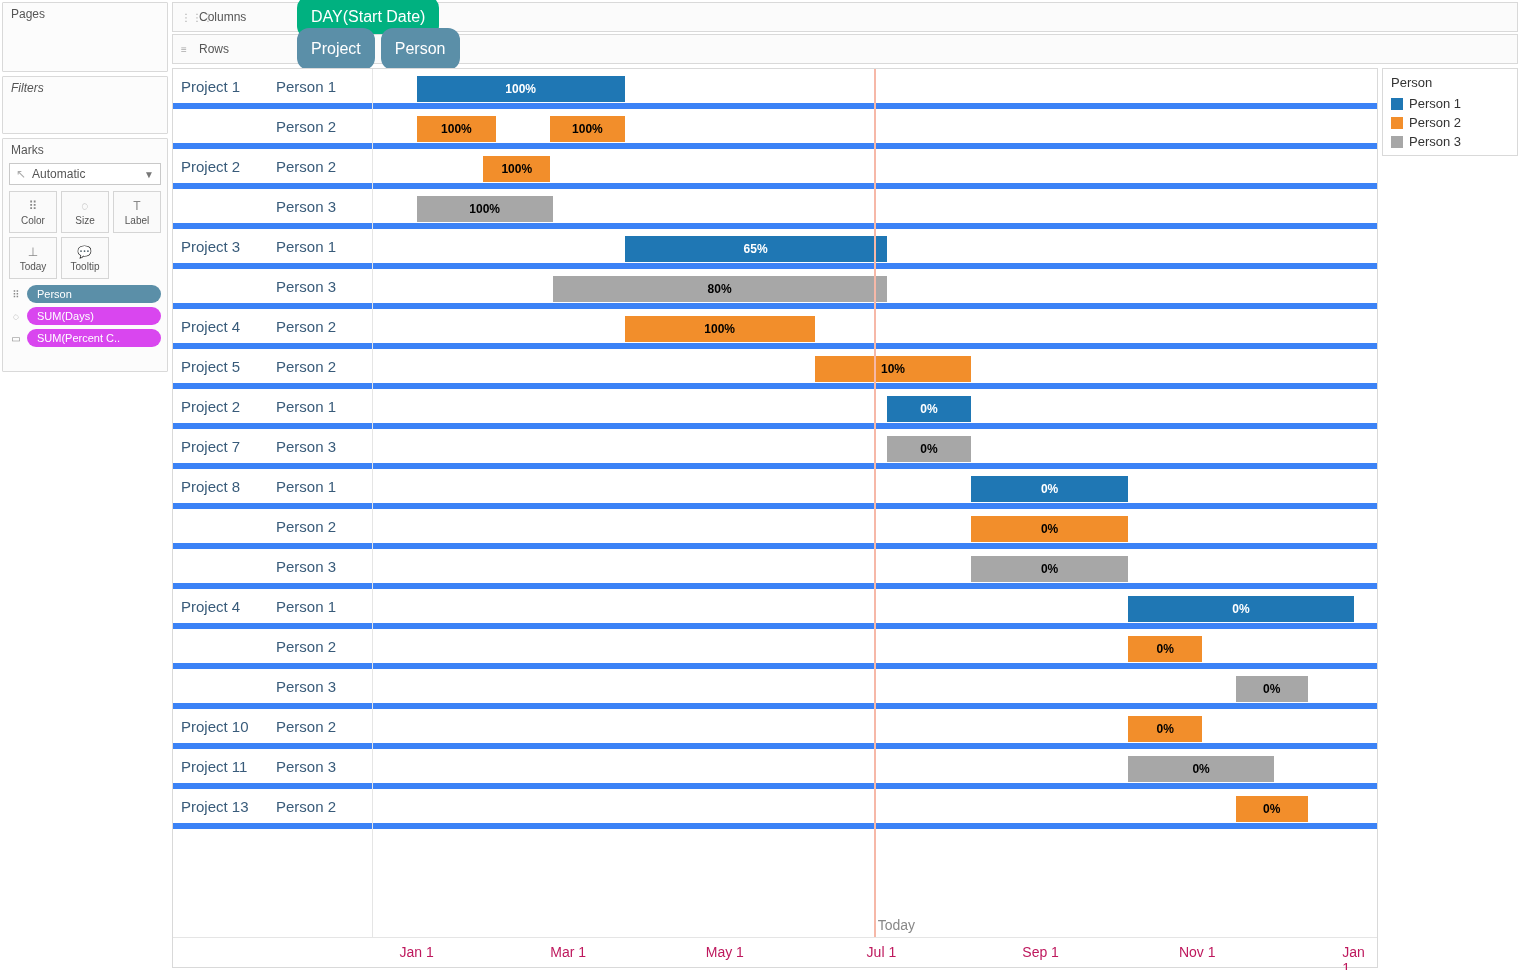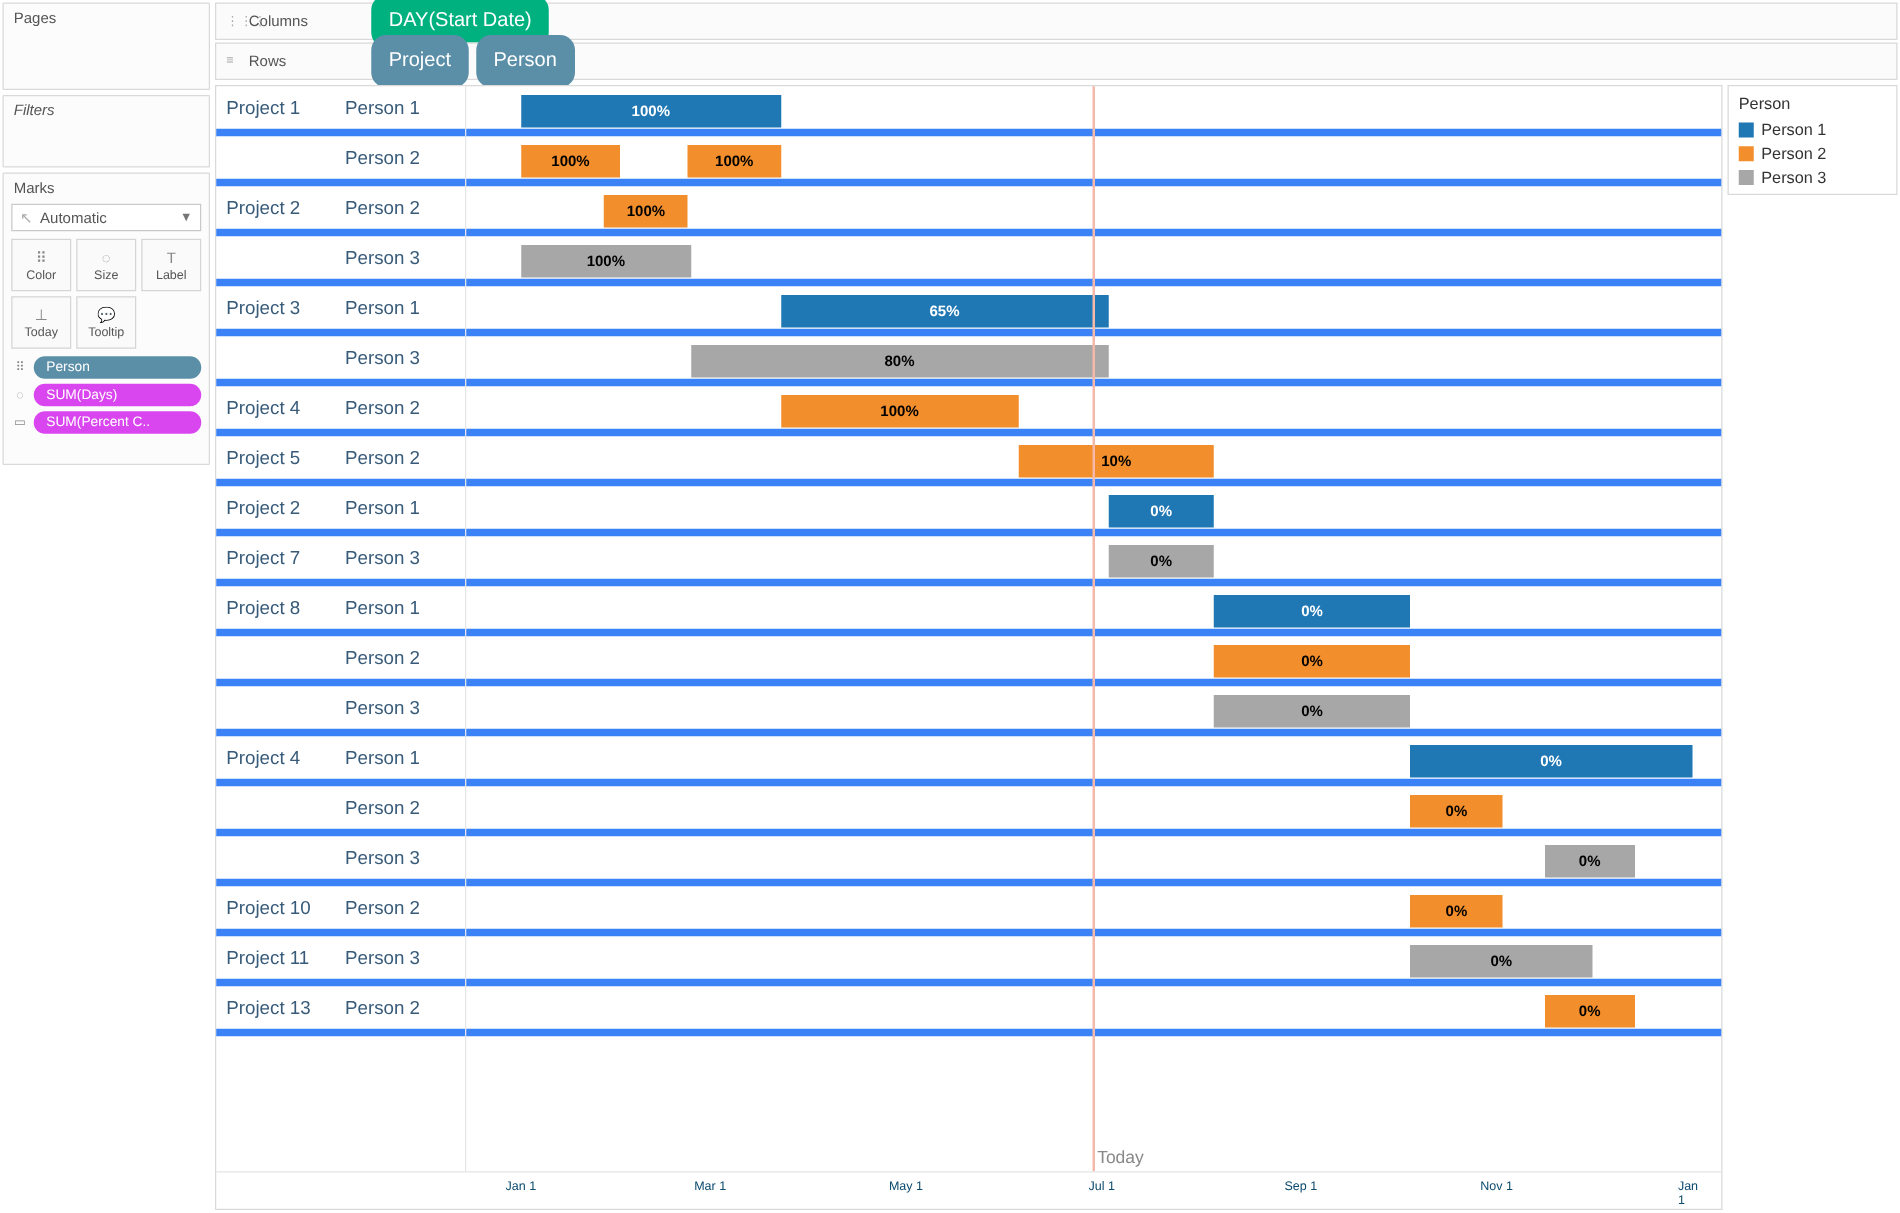--- a/index.html
+++ b/index.html
@@ -93,21 +93,21 @@
   .today-label{
     position:absolute; font-size:14px; color:#888;
     transform:translateX(4px);
   }
   .x-axis{
     height:30px; display:flex; position:relative;
     border-top:1px solid #e5e5e5;
   }
   .x-axis .spacer{ width:200px; flex:0 0 200px;}
   .x-axis .ticks{ flex:1; position:relative;}
-  .tick-label{ position:absolute; top:6px; font-size:10px; color:#0c4a6e; transform:translateX(-50%);}
+  .tick-label{ position:absolute; top:6px; font-size:14px; color:#be185d; transform:translateX(-50%);}
 
   
   .legend{
     width:136px; margin-left:4px; border:1px solid #d9d9d9; background:#fff;
     padding:4px 8px; align-self:flex-start;
   }
   .legend-title{ font-size:13px; color:#333; padding:2px 0 4px 0;}
   .legend-item{ display:flex; align-items:center; gap:6px; padding:2px 0; font-size:13px;}
   .swatch{ width:12px; height:12px;}
   .swatch.blue{ background:#1f77b4;}

